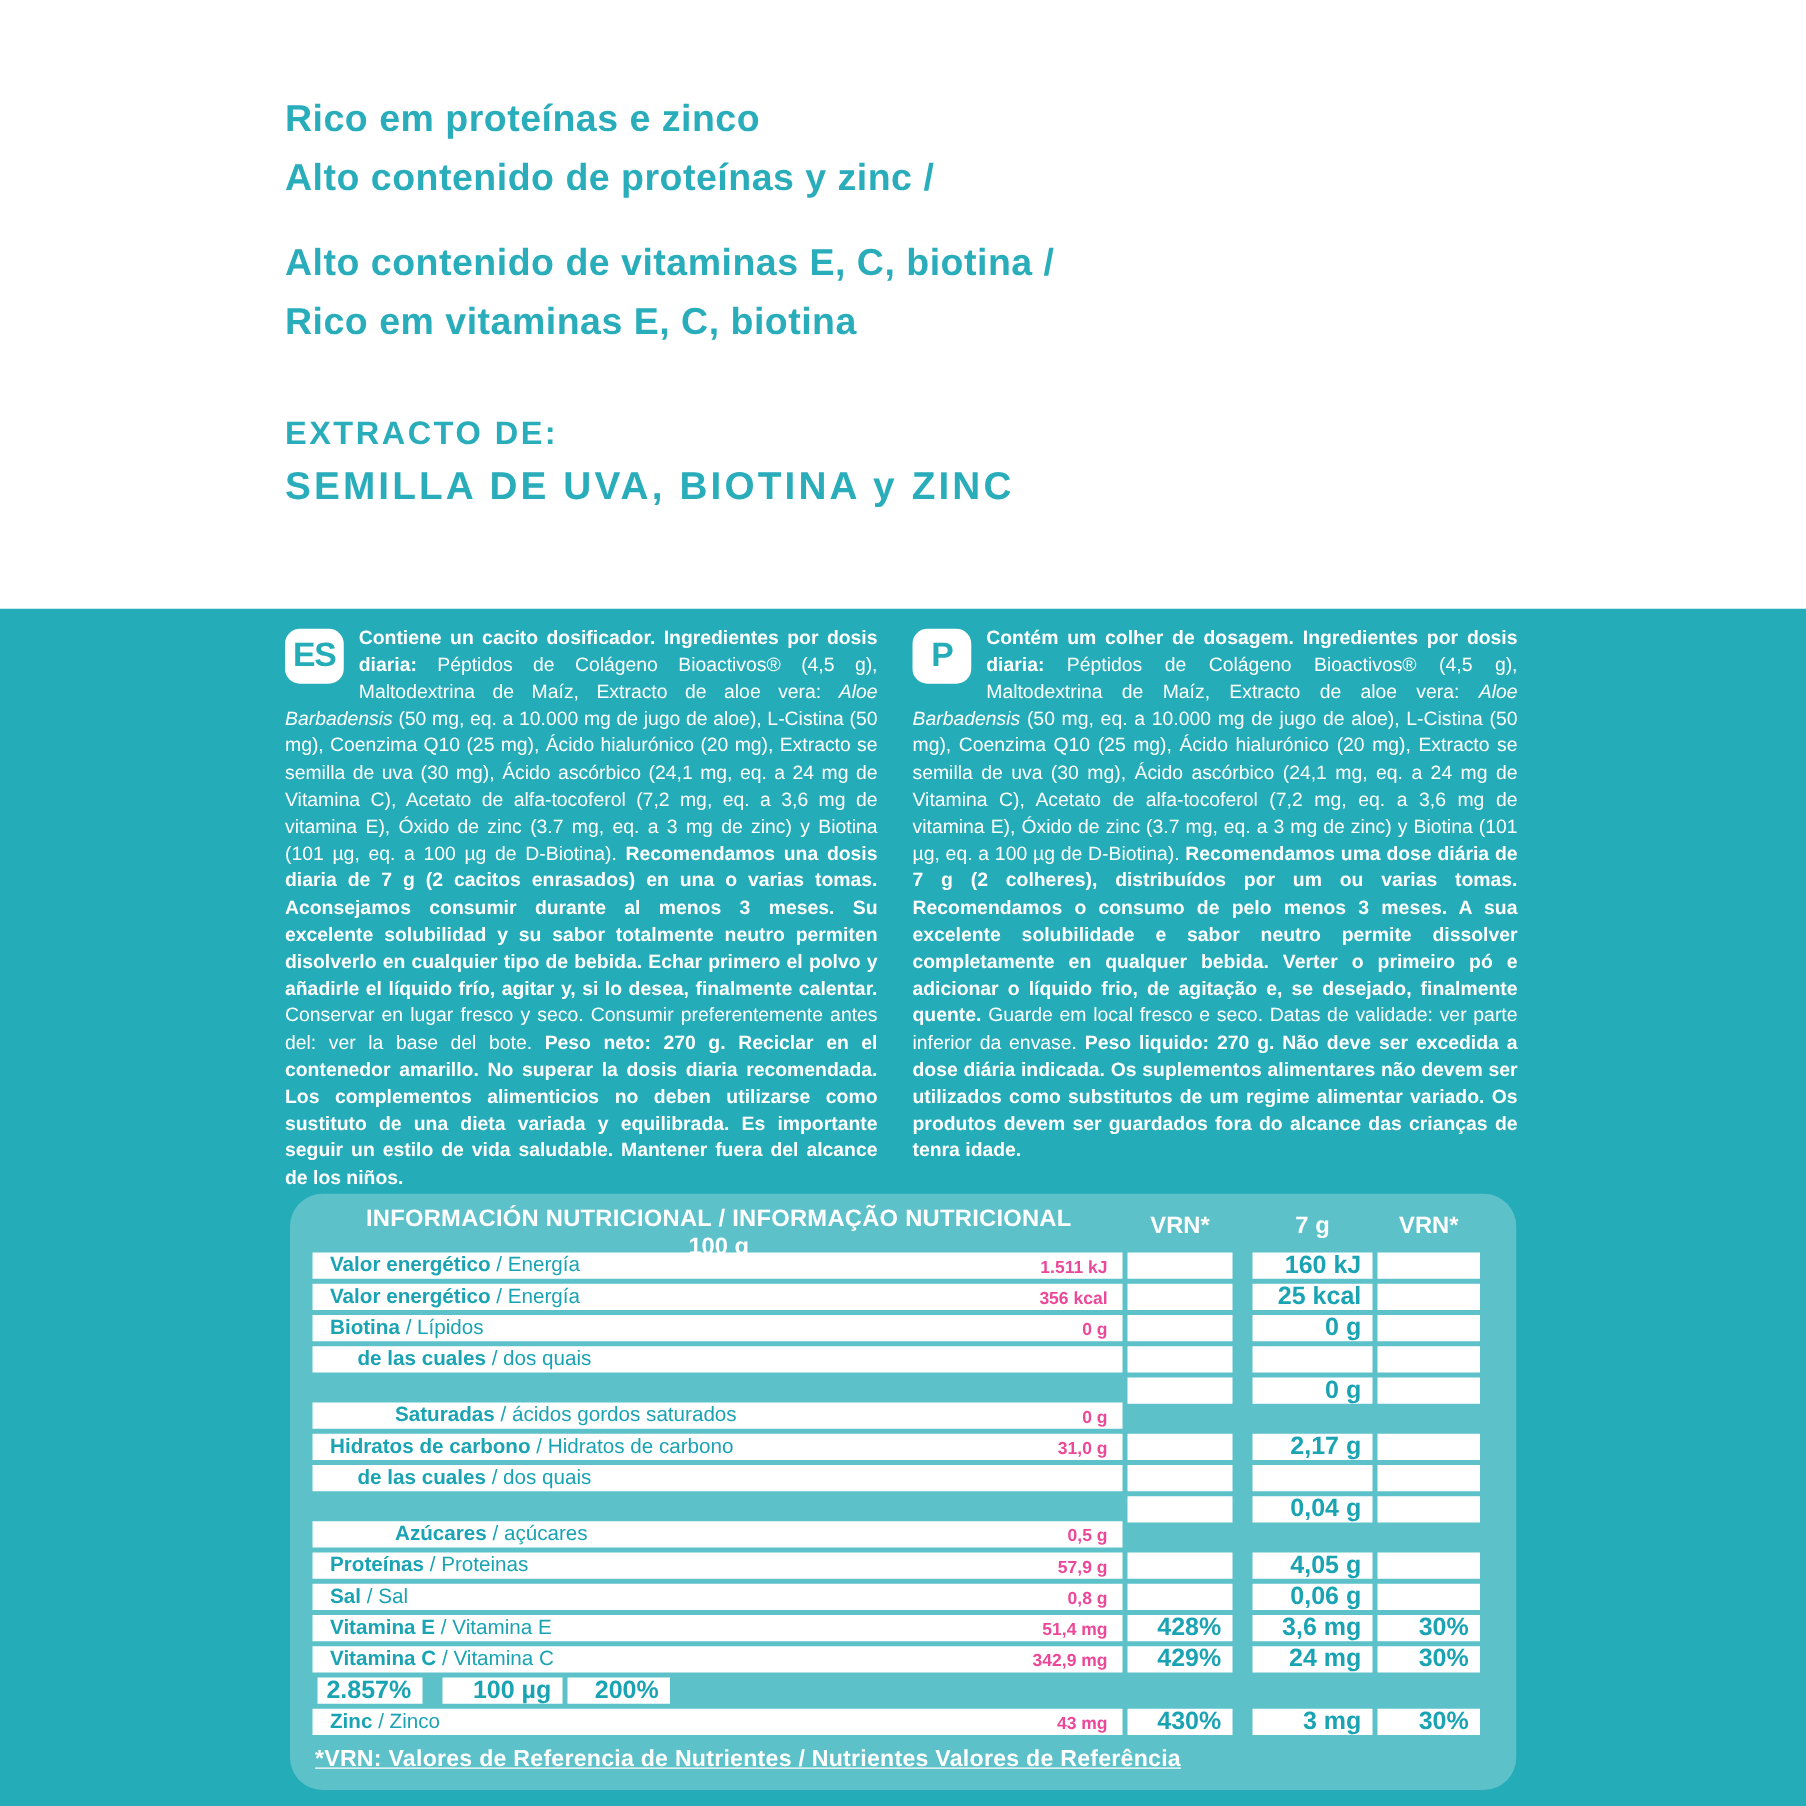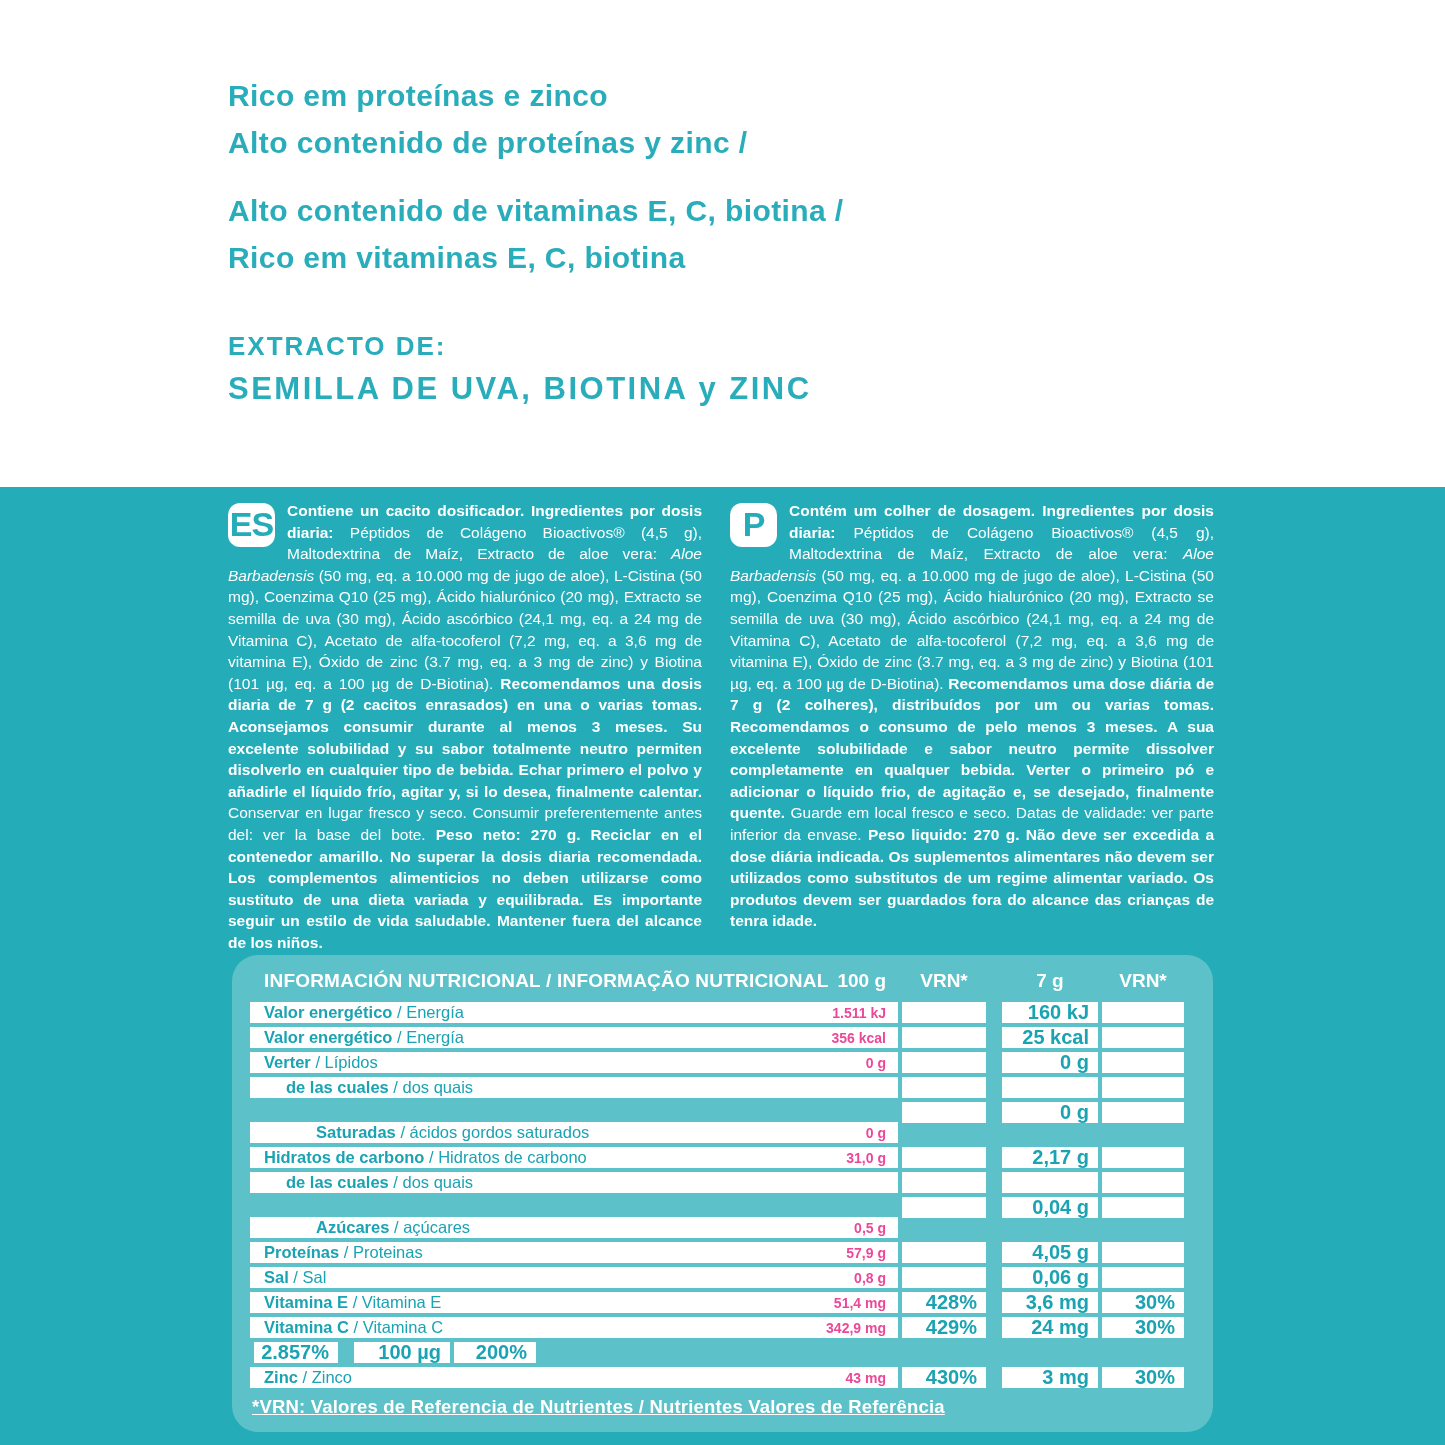--- a/index.html
+++ b/index.html
@@ -18,29 +18,29 @@
   
   .teal-band { position:absolute; left:0; top:487px; width:1445px; height:958px; background:#24acb9; }
 
   .col { position:absolute; top:13px; color:#ffffff; font-size:15.5px; line-height:21.6px; text-align:justify; }
   .col-es { left:228px; width:474px; }
   .col-pt { left:730px; width:484px; }
   .col b { font-weight:bold; }
   .col i { font-style:italic; }
   .badge { float:left; width:47px; height:44px; background:#ffffff; border-radius:12px;
            margin:3px 12px 5px 0; display:flex; align-items:center; justify-content:center; }
-  .badge-text { color:#24acb9; font-weight:bold; font-size:34px; letter-spacing:-1px; }
+  .badge-text { color:#24acb9; font-weight:bold; font-size:27px; letter-spacing:-1px; }
 
   
   .ntable { position:absolute; left:232px; top:468px; width:981px; background:#5cc1c9;
             border-radius:26px; padding:10px 17px 14px 18px; }
   .nhead { display:flex; align-items:center; height:32px; margin-bottom:5px; }
   .bar { display:flex; width:648px; background:#ffffff; align-items:center;
          justify-content:space-between; height:21px; padding:0 12px 0 14px; }
-  .hbar { background:transparent; color:#ffffff; height:32px; }
+  .hbar { background:transparent; color:#ffffff; height:32px;flex-direction:column; }
   .ntitle { font-weight:bold; font-size:19px; letter-spacing:.2px; white-space:nowrap; }
   .hval { font-weight:bold; font-size:19px; }
   .cell { height:21px; background:#ffffff; margin-left:4px; display:flex; align-items:center;
           justify-content:flex-end; padding-right:9px; color:#1aa3b3; font-weight:bold;
           font-size:20px; white-space:nowrap; }
   .c-vrn  { width:84px; }
   .c-7g   { width:96px; margin-left:16px; }
   .c-vrn2 { width:82px; }
   .hcell { background:transparent; color:#ffffff; justify-content:center; padding-right:0;
            font-size:19px; height:32px; }
@@ -112,21 +112,21 @@
             <div class="bar ind0">
               <span class="lbl"><b>Valor energético</b><span> / Energía</span></span>
               <span class="val">356 kcal</span>
             </div>
             <div class="cell c-vrn"></div>
             <div class="cell c-7g">25 kcal</div>
             <div class="cell c-vrn2"></div>
           </div>
           <div class="nrow">
             <div class="bar ind0">
-              <span class="lbl"><b>Verter</b><span> / Lípidos</span></span>
+              <span class="lbl"><b>Biotina</b><span> / Lípidos</span></span>
               <span class="val">0 g</span>
             </div>
             <div class="cell c-vrn"></div>
             <div class="cell c-7g">0 g</div>
             <div class="cell c-vrn2"></div>
           </div>
           <div class="nrow">
             <div class="bar ind1">
               <span class="lbl"><b>de las cuales</b><span> / dos quais</span></span>
               <span class="val"></span>

